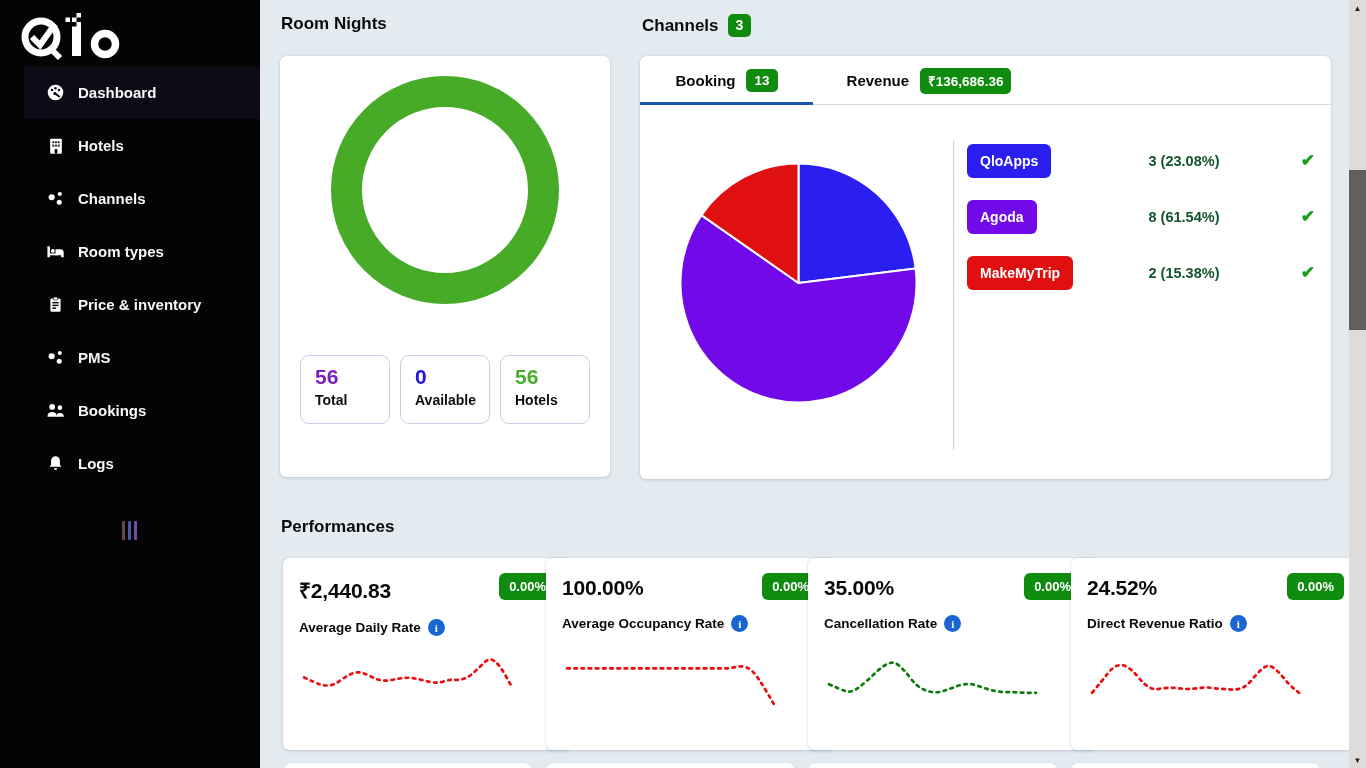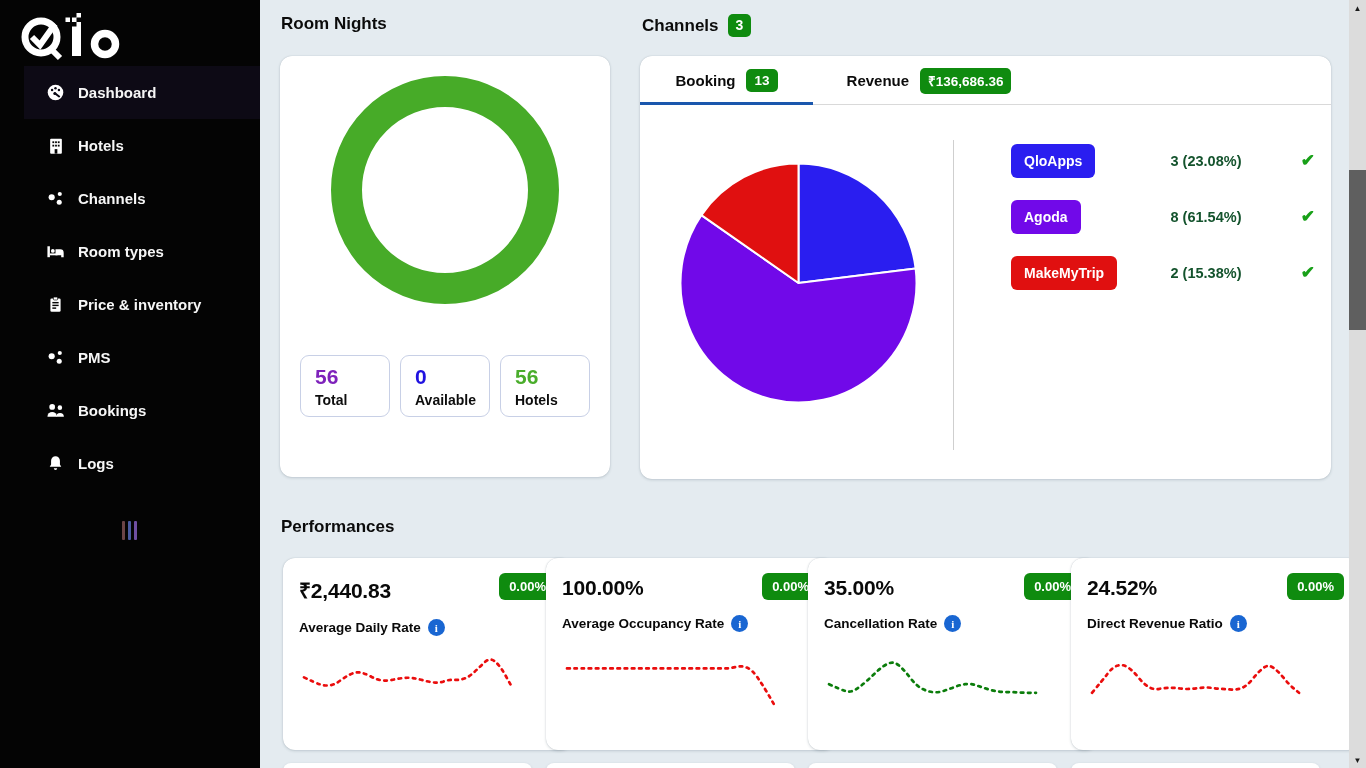--- a/index.html
+++ b/index.html
@@ -16,44 +16,44 @@
   .menu-icon { width:19px; height:19px; flex:0 0 19px; display:flex; align-items:center; justify-content:center; }
   .grip { position:absolute; left:122px; top:521px; display:flex; gap:3px; height:19px; cursor:pointer; }
   .grip span { width:3px; height:19px; border-radius:1px; }
 
   
   .main { position:absolute; left:260px; top:0; width:1089px; height:768px; }
   .section-title { position:absolute; font-size:17px; font-weight:bold; color:#0b0b0b; display:flex; align-items:center; gap:9px; }
   .count-badge { background:#0f8b0f; color:#fff; font-size:14px; font-weight:bold;
                  padding:2px 8px; border-radius:5px; line-height:19px; }
 
-  .card { position:absolute; background:#fff; border-radius:12px;
+  .card { position:absolute; background:#fff; border-radius:6px;
           box-shadow:0 1px 3px rgba(40,60,80,.18), 0 0 1px rgba(40,60,80,.25); }
 
   
   #room-card { left:20px; top:56px; width:330px; height:421px; }
   #donut-svg { position:absolute; left:0; top:0; }
   .stats-row { position:absolute; left:20px; top:299px; display:flex; gap:10px; }
-  .stat-box { width:90px; height:62px; border:1px solid #c8d0e6; border-radius:9px; background:#fff; padding:9px 0 0 14px; }
+  .stat-box { width:90px; height:69px; border:1px solid #c8d0e6; border-radius:9px; background:#fff; padding:9px 0 0 14px; }
   .stat-value { font-size:21px; font-weight:bold; line-height:24px; }
   .stat-label { font-size:14px; font-weight:bold; color:#0d0d0d; margin-top:3px; }
 
   
   #channels-card { left:380px; top:56px; width:691px; height:423px; }
   .tabs { height:49px; border-bottom:1px solid #d9d9d9; display:flex; }
   .tab { display:flex; align-items:center; justify-content:center; gap:11px;
          font-size:15px; font-weight:bold; color:#0b0b0b; cursor:pointer; height:49px; }
   .tab-booking { width:173px; }
   .tab-revenue { width:232px; }
   .tab.active { box-shadow:inset 0 -3px 0 #1a57ad; }
   .tab-badge { background:#0f8b0f; color:#fff; font-size:13.5px; font-weight:bold; padding:4px 8px; border-radius:5px; }
   #pie-wrap { position:absolute; left:38px; top:106px; width:241px; height:242px; }
   .v-divider { position:absolute; left:313px; top:84px; width:1px; height:310px; background:#cfcfcf; }
   .legend { position:absolute; left:327px; top:86px; width:348px; }
-  .legend-row { display:grid; grid-template-columns:122px 1fr 36px; align-items:center; height:37px; margin-bottom:19px;margin-left:44px; }
+  .legend-row { display:grid; grid-template-columns:122px 1fr 36px; align-items:center; height:37px; margin-bottom:19px; }
   .legend-badge { justify-self:start; color:#fff; font-size:14px; font-weight:bold;
                   padding:9px 13px; border-radius:6px; cursor:pointer; }
   .legend-value { text-align:center; font-size:14.5px; font-weight:bold; color:#14532d; }
   .legend-check { text-align:right; color:#18a018; font-size:17px; font-weight:bold; }
 
   
   .perf-card { top:558px; width:289px; height:192px; padding:15px 16px; }
   .perf-head { display:flex; justify-content:space-between; align-items:flex-start; }
   .perf-value { font-size:21px; font-weight:bold; color:#090909; letter-spacing:-0.2px; margin-top:3px; }
   .perf-badge { background:#0f8b0f; color:#fff; font-size:13px; font-weight:bold; padding:6px 10px; border-radius:6px; }

